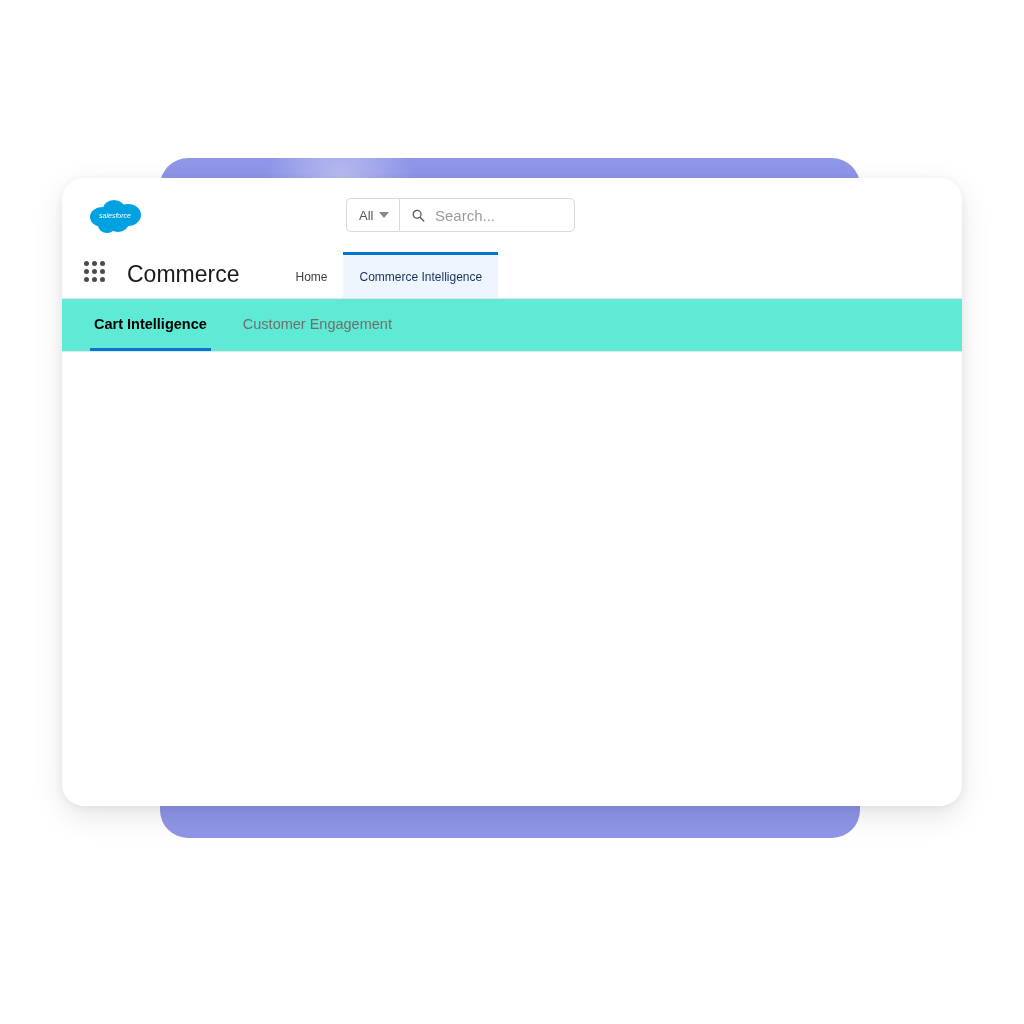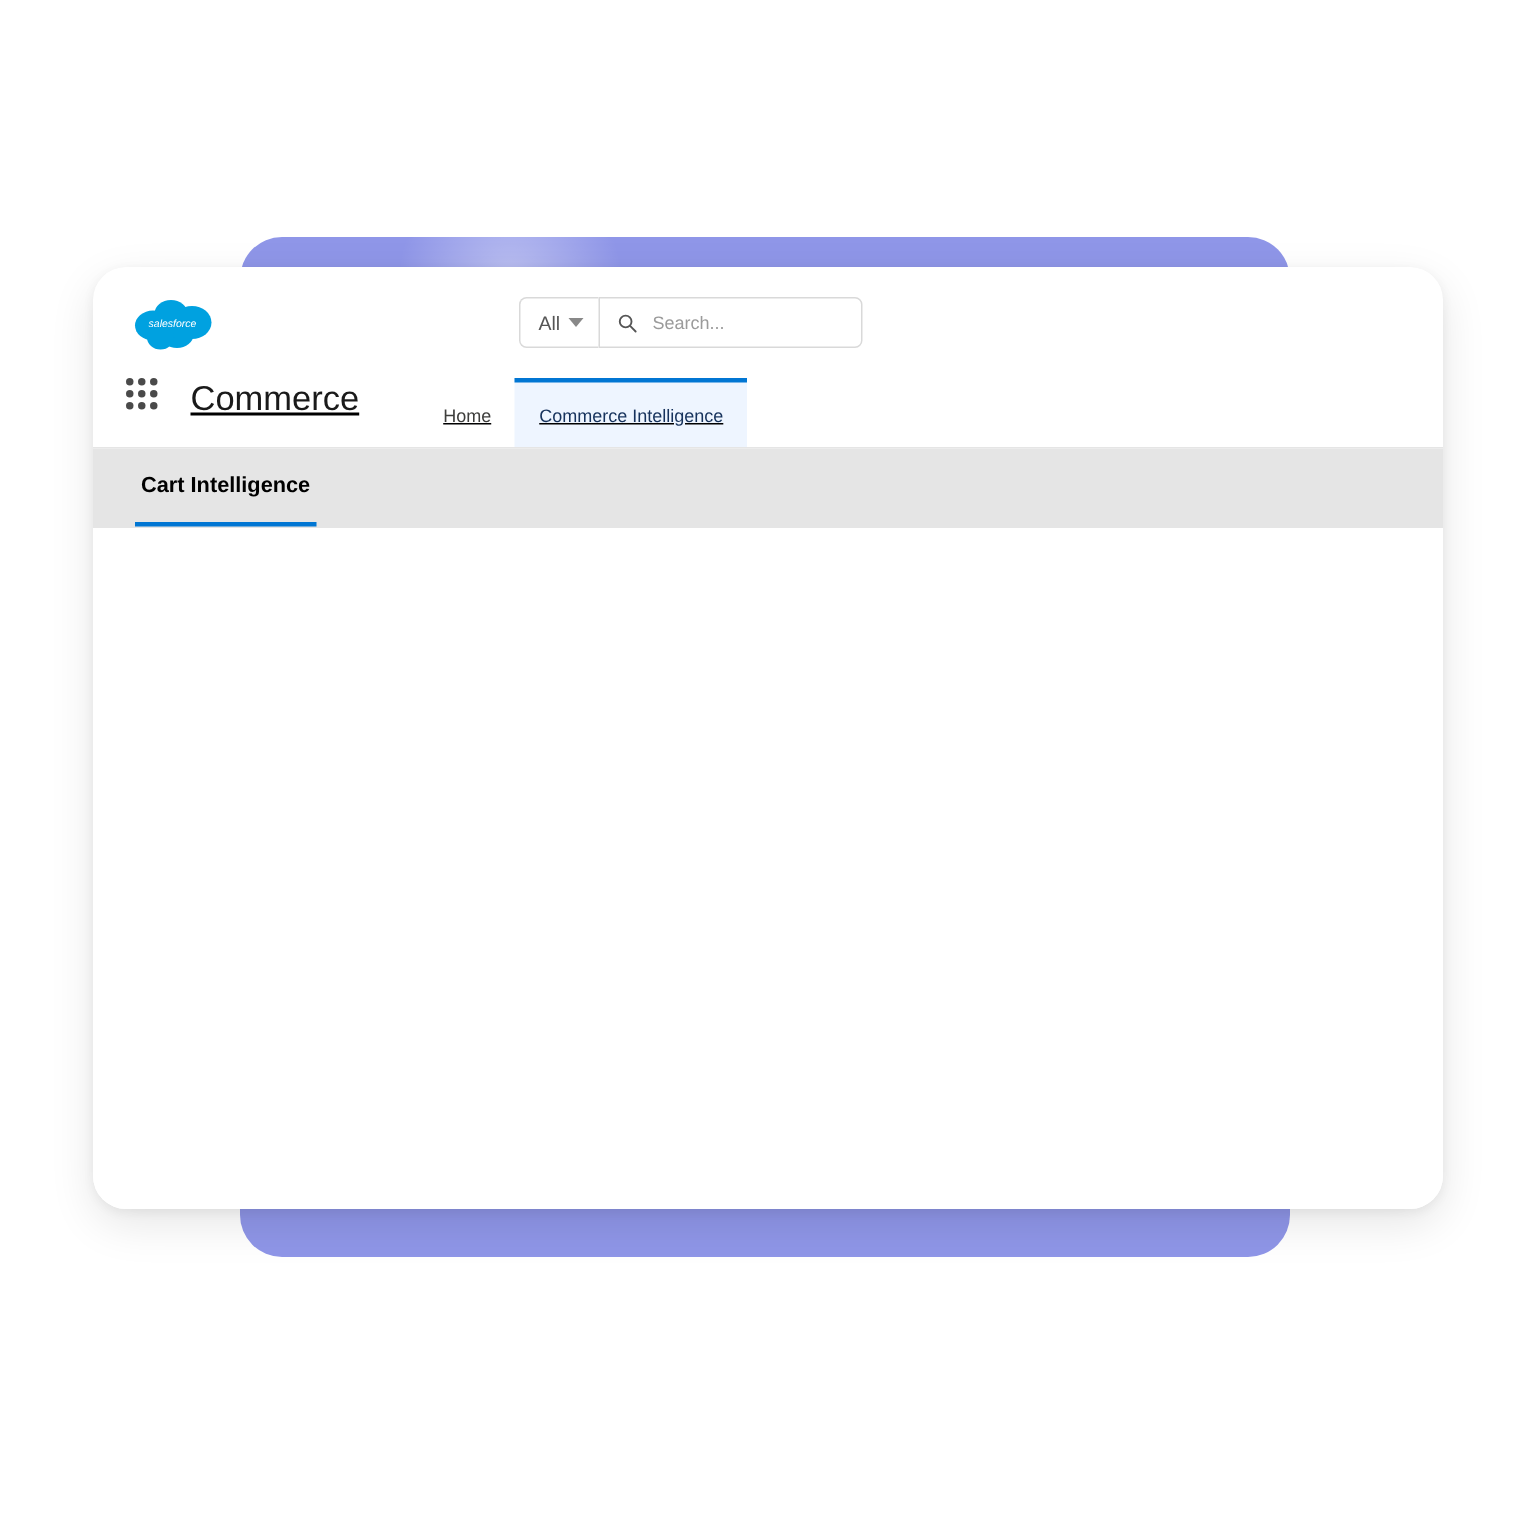--- a/index.html
+++ b/index.html
@@ -108,35 +108,34 @@
     background: #fff;
     gap: 8px;
   }
   .search-box .mag {
     width: 15px; height: 15px;
     color: #555;
   }
   .search-box input {
     border: none;
     outline: none;
-    font-size: 12px;
+    font-size: 15px;
     color: #555;
     background: transparent;
     width: 100%;
   }
   .search-box input::placeholder { color: #9b9b9b; }
 
   
   .nav-row {
     display: flex;
-    align-items: flex-start;
+    align-items: flex-end;
     height: 46px;
     padding-left: 22px;
     border-bottom: 1px solid #e5e5e5;
-    text-decoration: underline;
   }
   .app-launcher {
     display: grid;
     grid-template-columns: repeat(3, 5px);
     grid-template-rows: repeat(3, 5px);
     gap: 3px;
     margin-bottom: 16px;
     cursor: pointer;
   }
   .app-launcher span {
@@ -170,21 +169,21 @@
     background: var(--tab-active-bg);
     border-top: 3px solid var(--tab-active-border);
     color: var(--text-dark);
   }
 
   
   .subtab-bar {
     display: flex;
     align-items: stretch;
     height: 52px;
-    background: #e5e5e5;
+    background: #5eead4;
     border-bottom: 1px solid #e5e5e5;
     padding-left: 28px;
     gap: 28px;
   }
   .subtab {
     display: flex;
     align-items: center;
     font-size: 14.5px;
     color: var(--text-grey);
     cursor: pointer;
@@ -260,17 +259,20 @@
       <div class="top-tab active">
         <span>Commerce Intelligence</span>
       </div>
     </div>
   </div>
 
   <div class="subtab-bar">
     <div class="subtab active">
       <span>Cart Intelligence</span>
     </div>
+    <div class="subtab">
+      <span>Customer Engagement</span>
+    </div>
   </div>
 
   <div class="content-area"></div>
 
 </div>
 
 </body></html>

